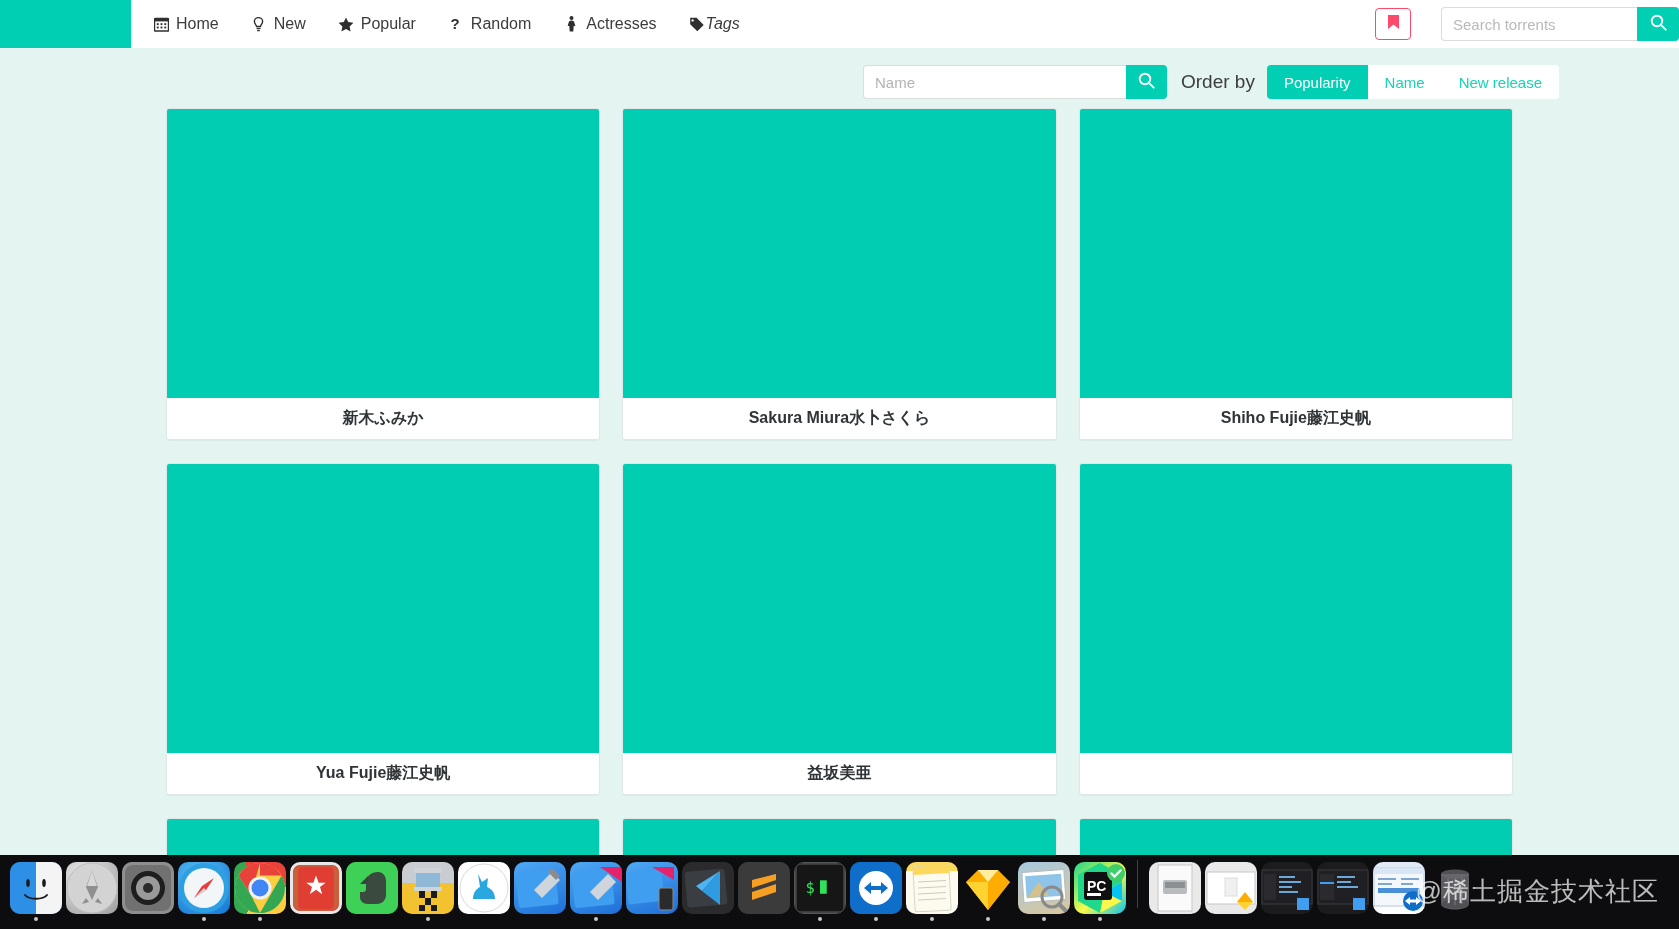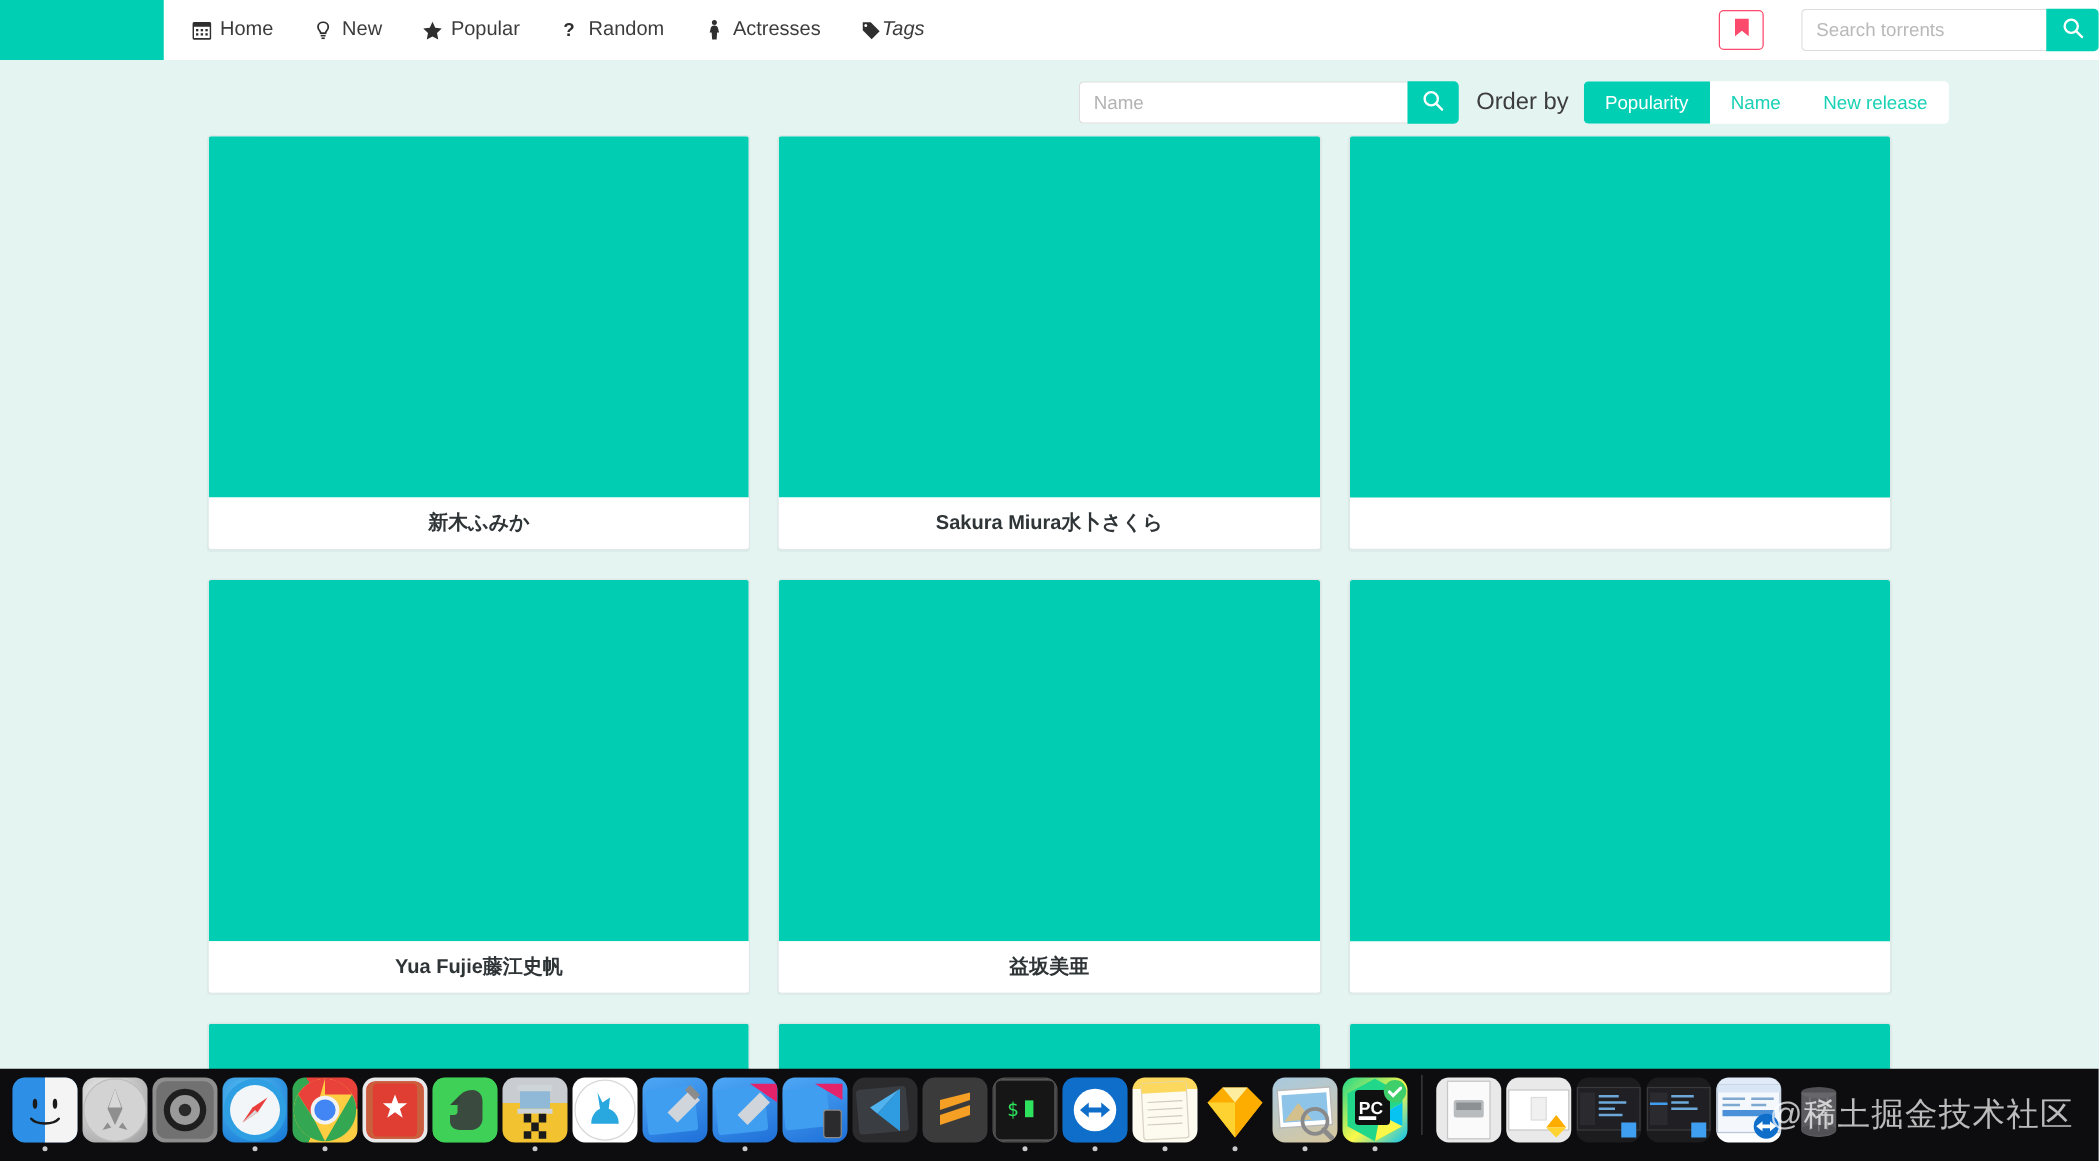--- a/index.html
+++ b/index.html
@@ -398,20 +398,21 @@
     <div class="card-title">新木ふみか</div>
   </div>
 
   <div class="card">
     <div class="card-thumb"></div>
     <div class="card-title">Sakura Miura水卜さくら</div>
   </div>
 
   <div class="card">
     <div class="card-thumb"></div>
+    <div class="card-title">Shiho Fujie藤江史帆</div>
   </div>
 
   <div class="card">
     <div class="card-thumb"></div>
     <div class="card-title">Yua Fujie藤江史帆</div>
   </div>
 
   <div class="card">
     <div class="card-thumb"></div>
     <div class="card-title">益坂美亜</div>

